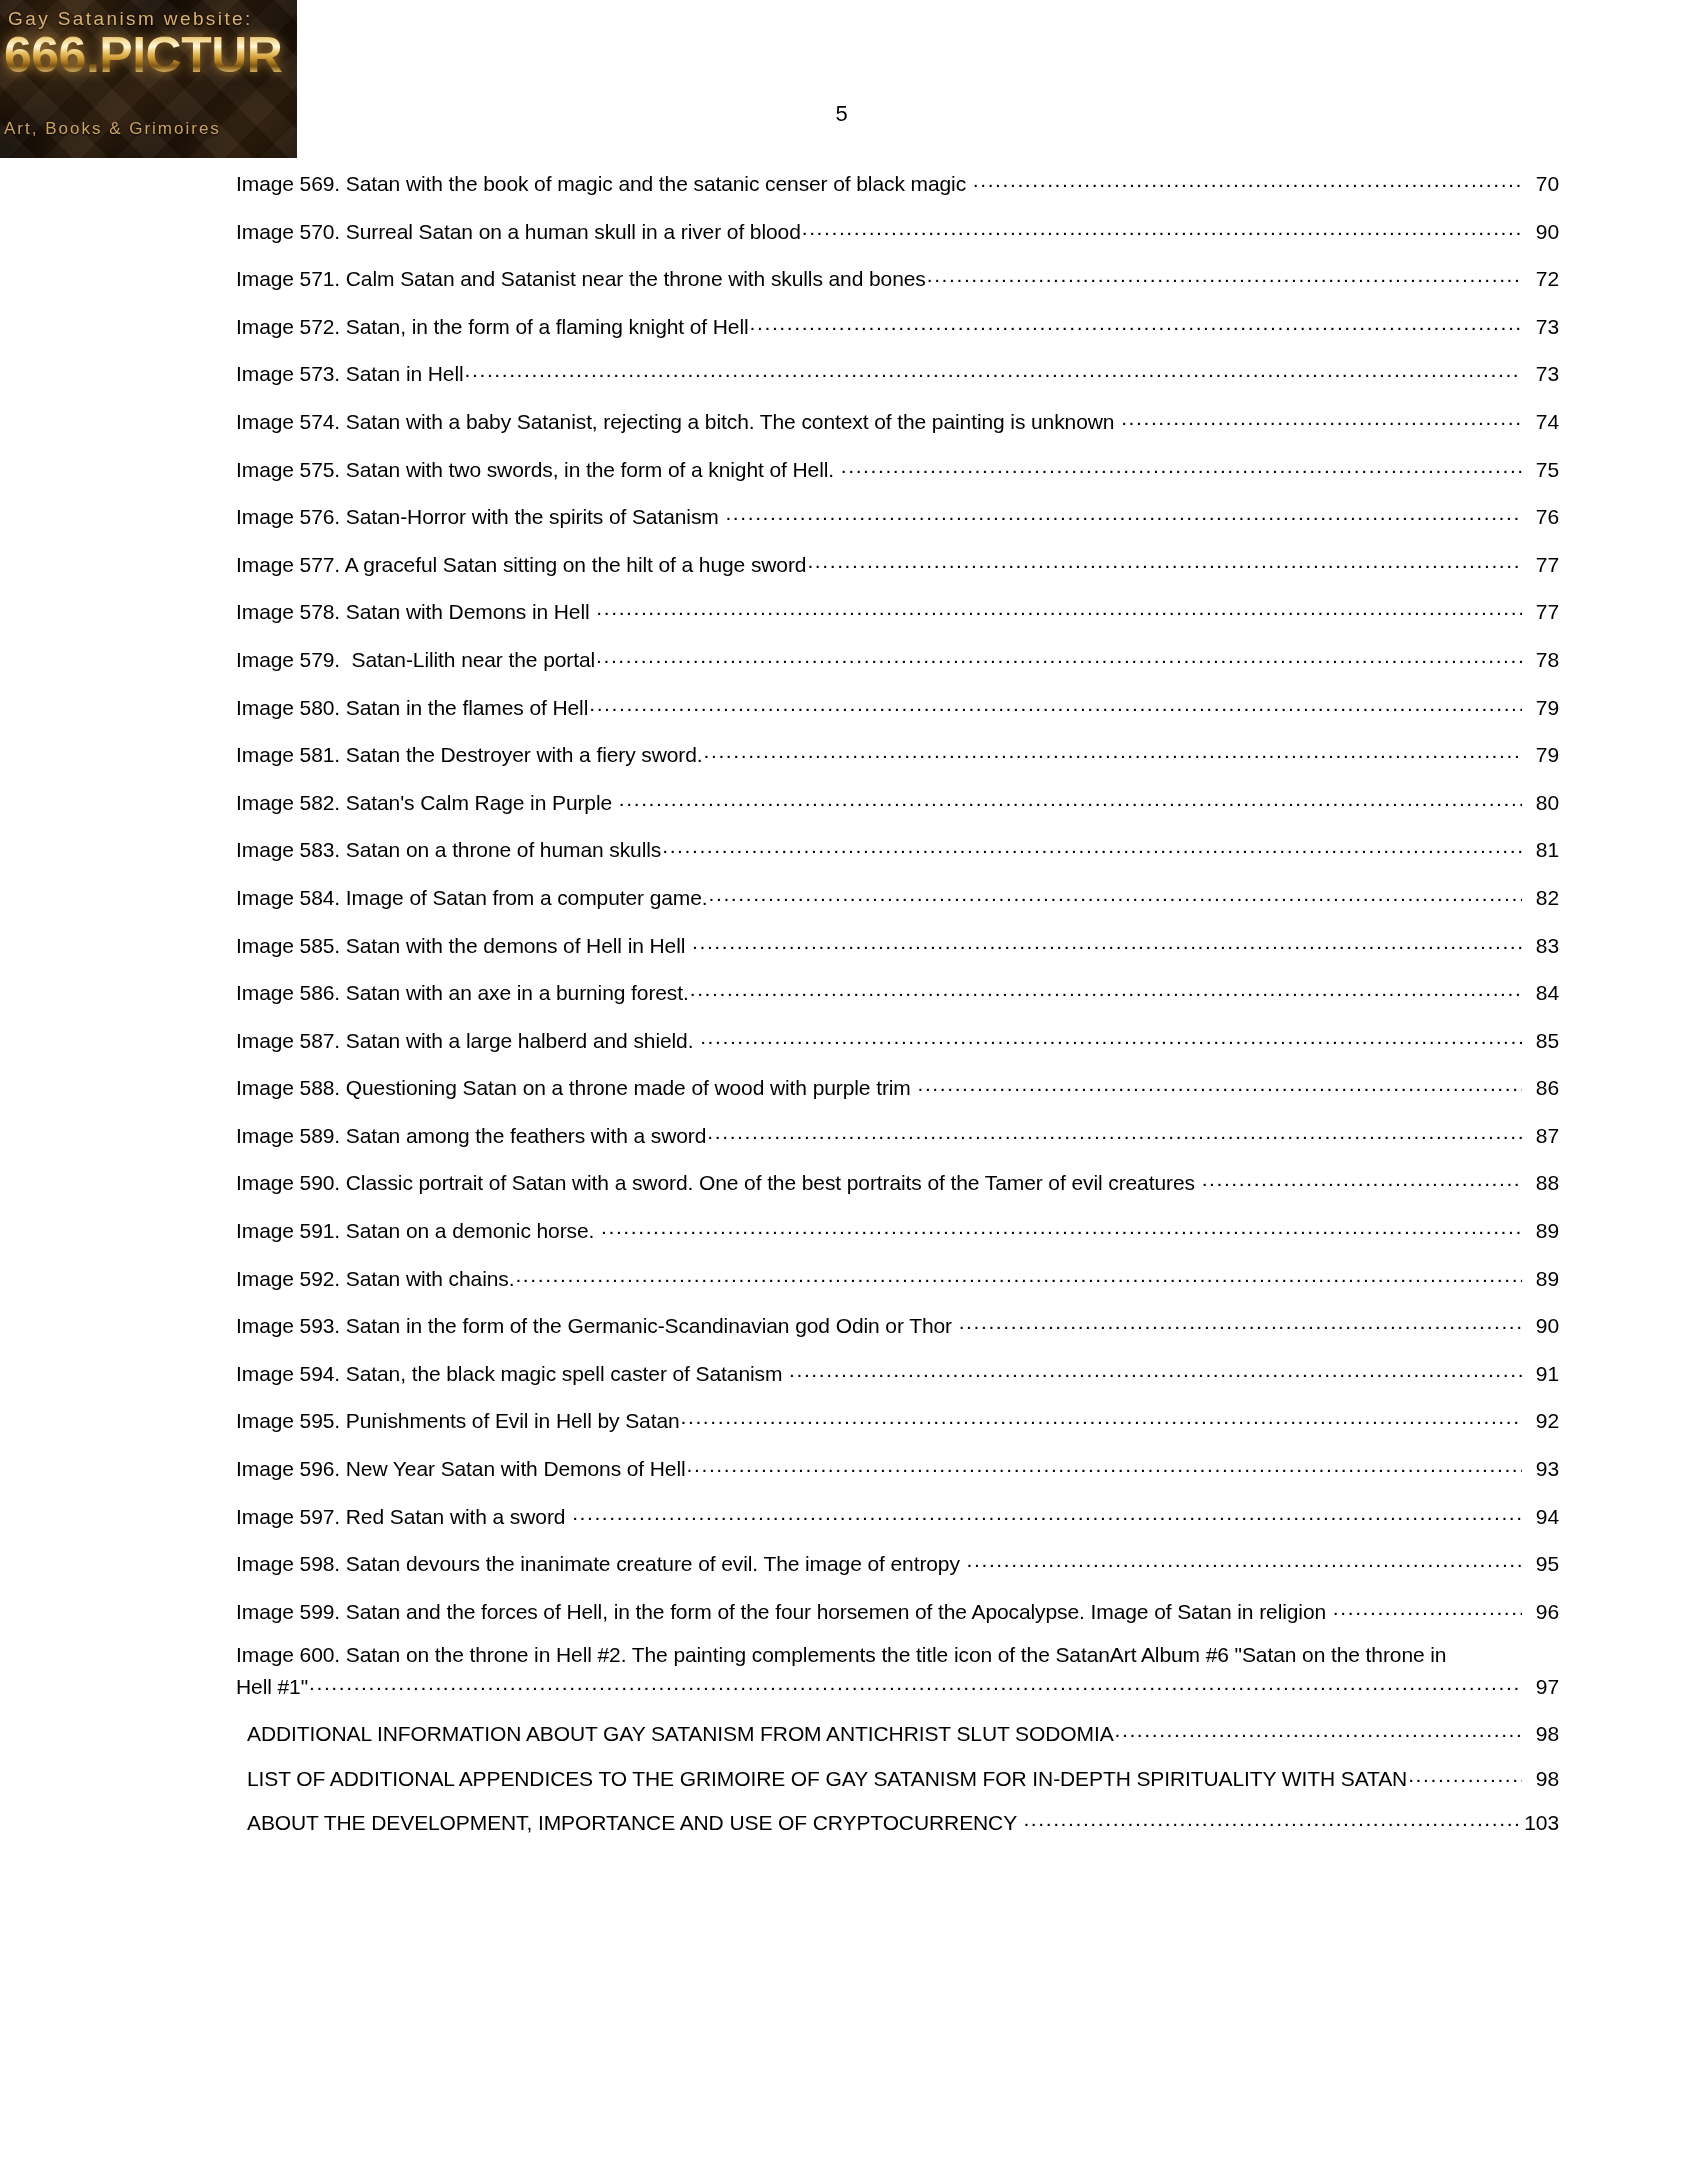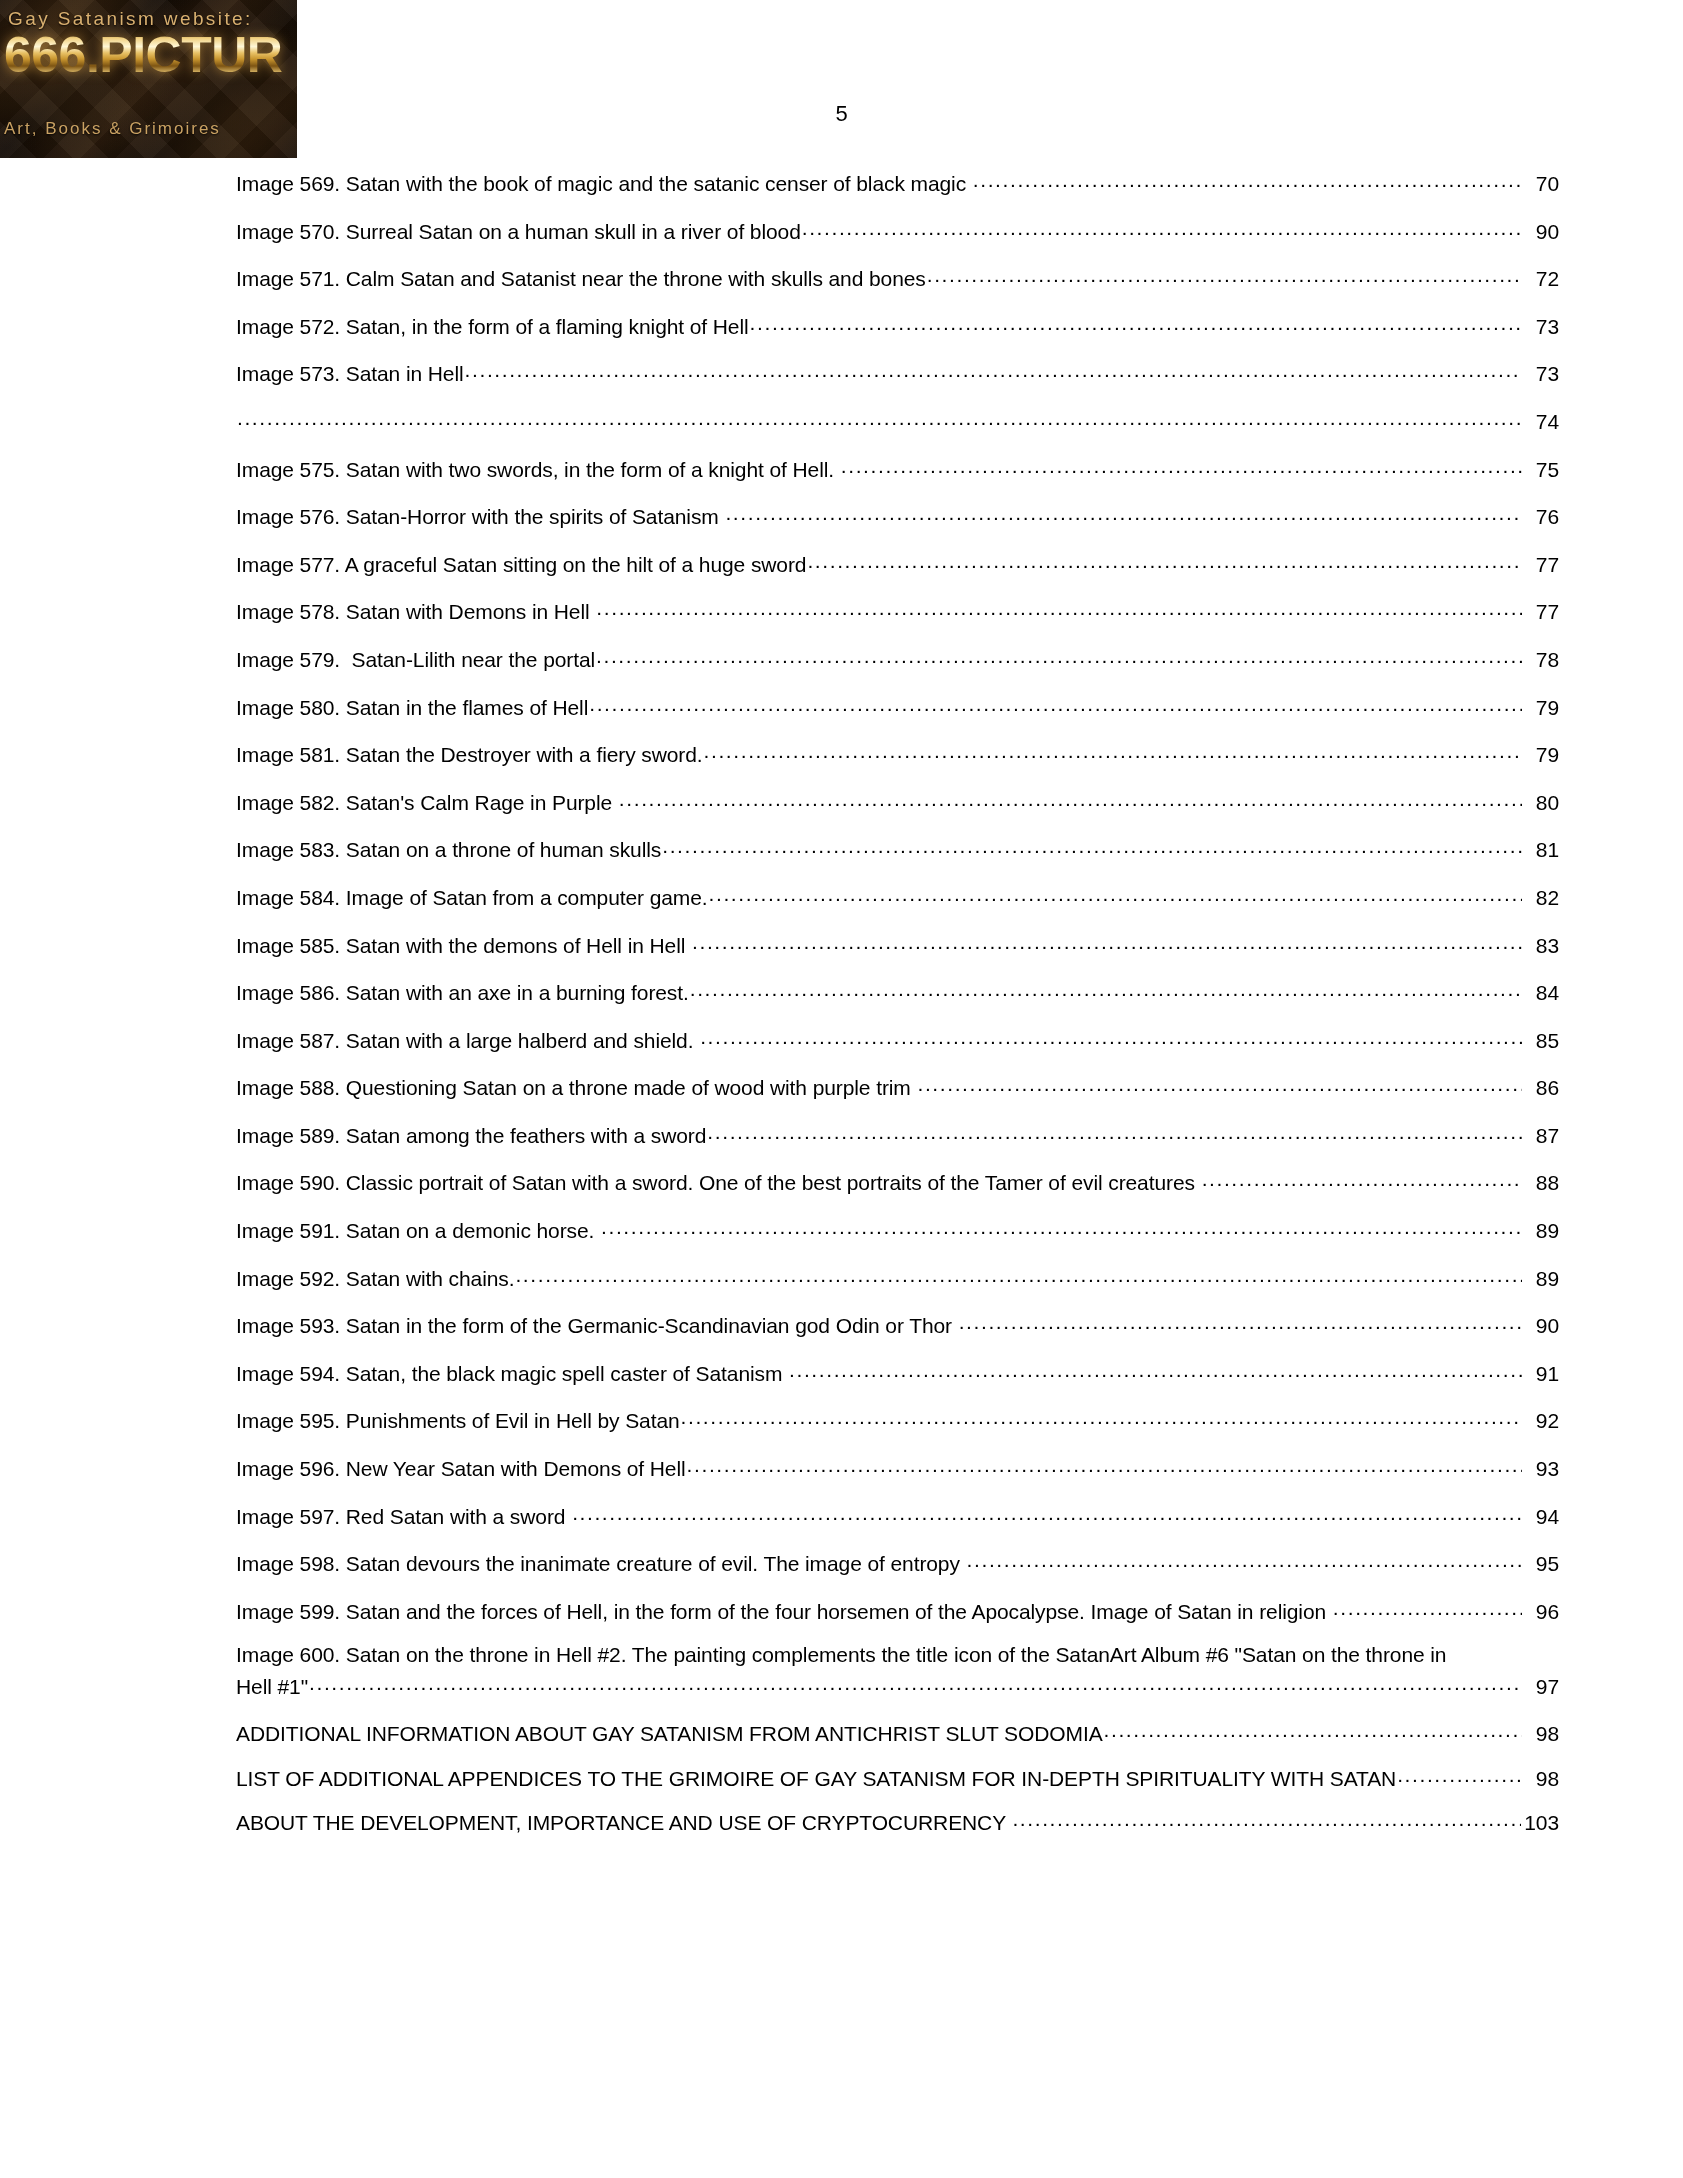--- a/index.html
+++ b/index.html
@@ -109,20 +109,21 @@
     width: 100%;
     font-size: 21px;
     line-height: 1.30;
     color: #000000;
     margin-bottom: 16.3px;
     font-family: "Liberation Sans", sans-serif;
     letter-spacing: -0.1px;
   }
   .toc-entry.uppercase .toc-title {
     text-transform: none;
+    margin-left: 11px;
   }
   .toc-title {
     flex: 0 1 auto;
     white-space: pre;
   }
   .toc-leader {
     flex: 1 1 auto;
     min-width: 6px;
     overflow: hidden;
     white-space: nowrap;
@@ -193,20 +194,21 @@
         <span class="toc-title">Image 572. Satan, in the form of a flaming knight of Hell</span>
         <span class="toc-leader">................................................................................................................................................................................................................................................................................................................................................................................................................</span>
         <span class="toc-page">73</span>
       </div>
       <div class="toc-entry">
         <span class="toc-title">Image 573. Satan in Hell</span>
         <span class="toc-leader">................................................................................................................................................................................................................................................................................................................................................................................................................</span>
         <span class="toc-page">73</span>
       </div>
       <div class="toc-entry">
+        <span class="toc-title">Image 574. Satan with a baby Satanist, rejecting a bitch. The context of the painting is unknown </span>
         <span class="toc-leader">................................................................................................................................................................................................................................................................................................................................................................................................................</span>
         <span class="toc-page">74</span>
       </div>
       <div class="toc-entry">
         <span class="toc-title">Image 575. Satan with two swords, in the form of a knight of Hell. </span>
         <span class="toc-leader">................................................................................................................................................................................................................................................................................................................................................................................................................</span>
         <span class="toc-page">75</span>
       </div>
       <div class="toc-entry">
         <span class="toc-title">Image 576. Satan-Horror with the spirits of Satanism </span>

